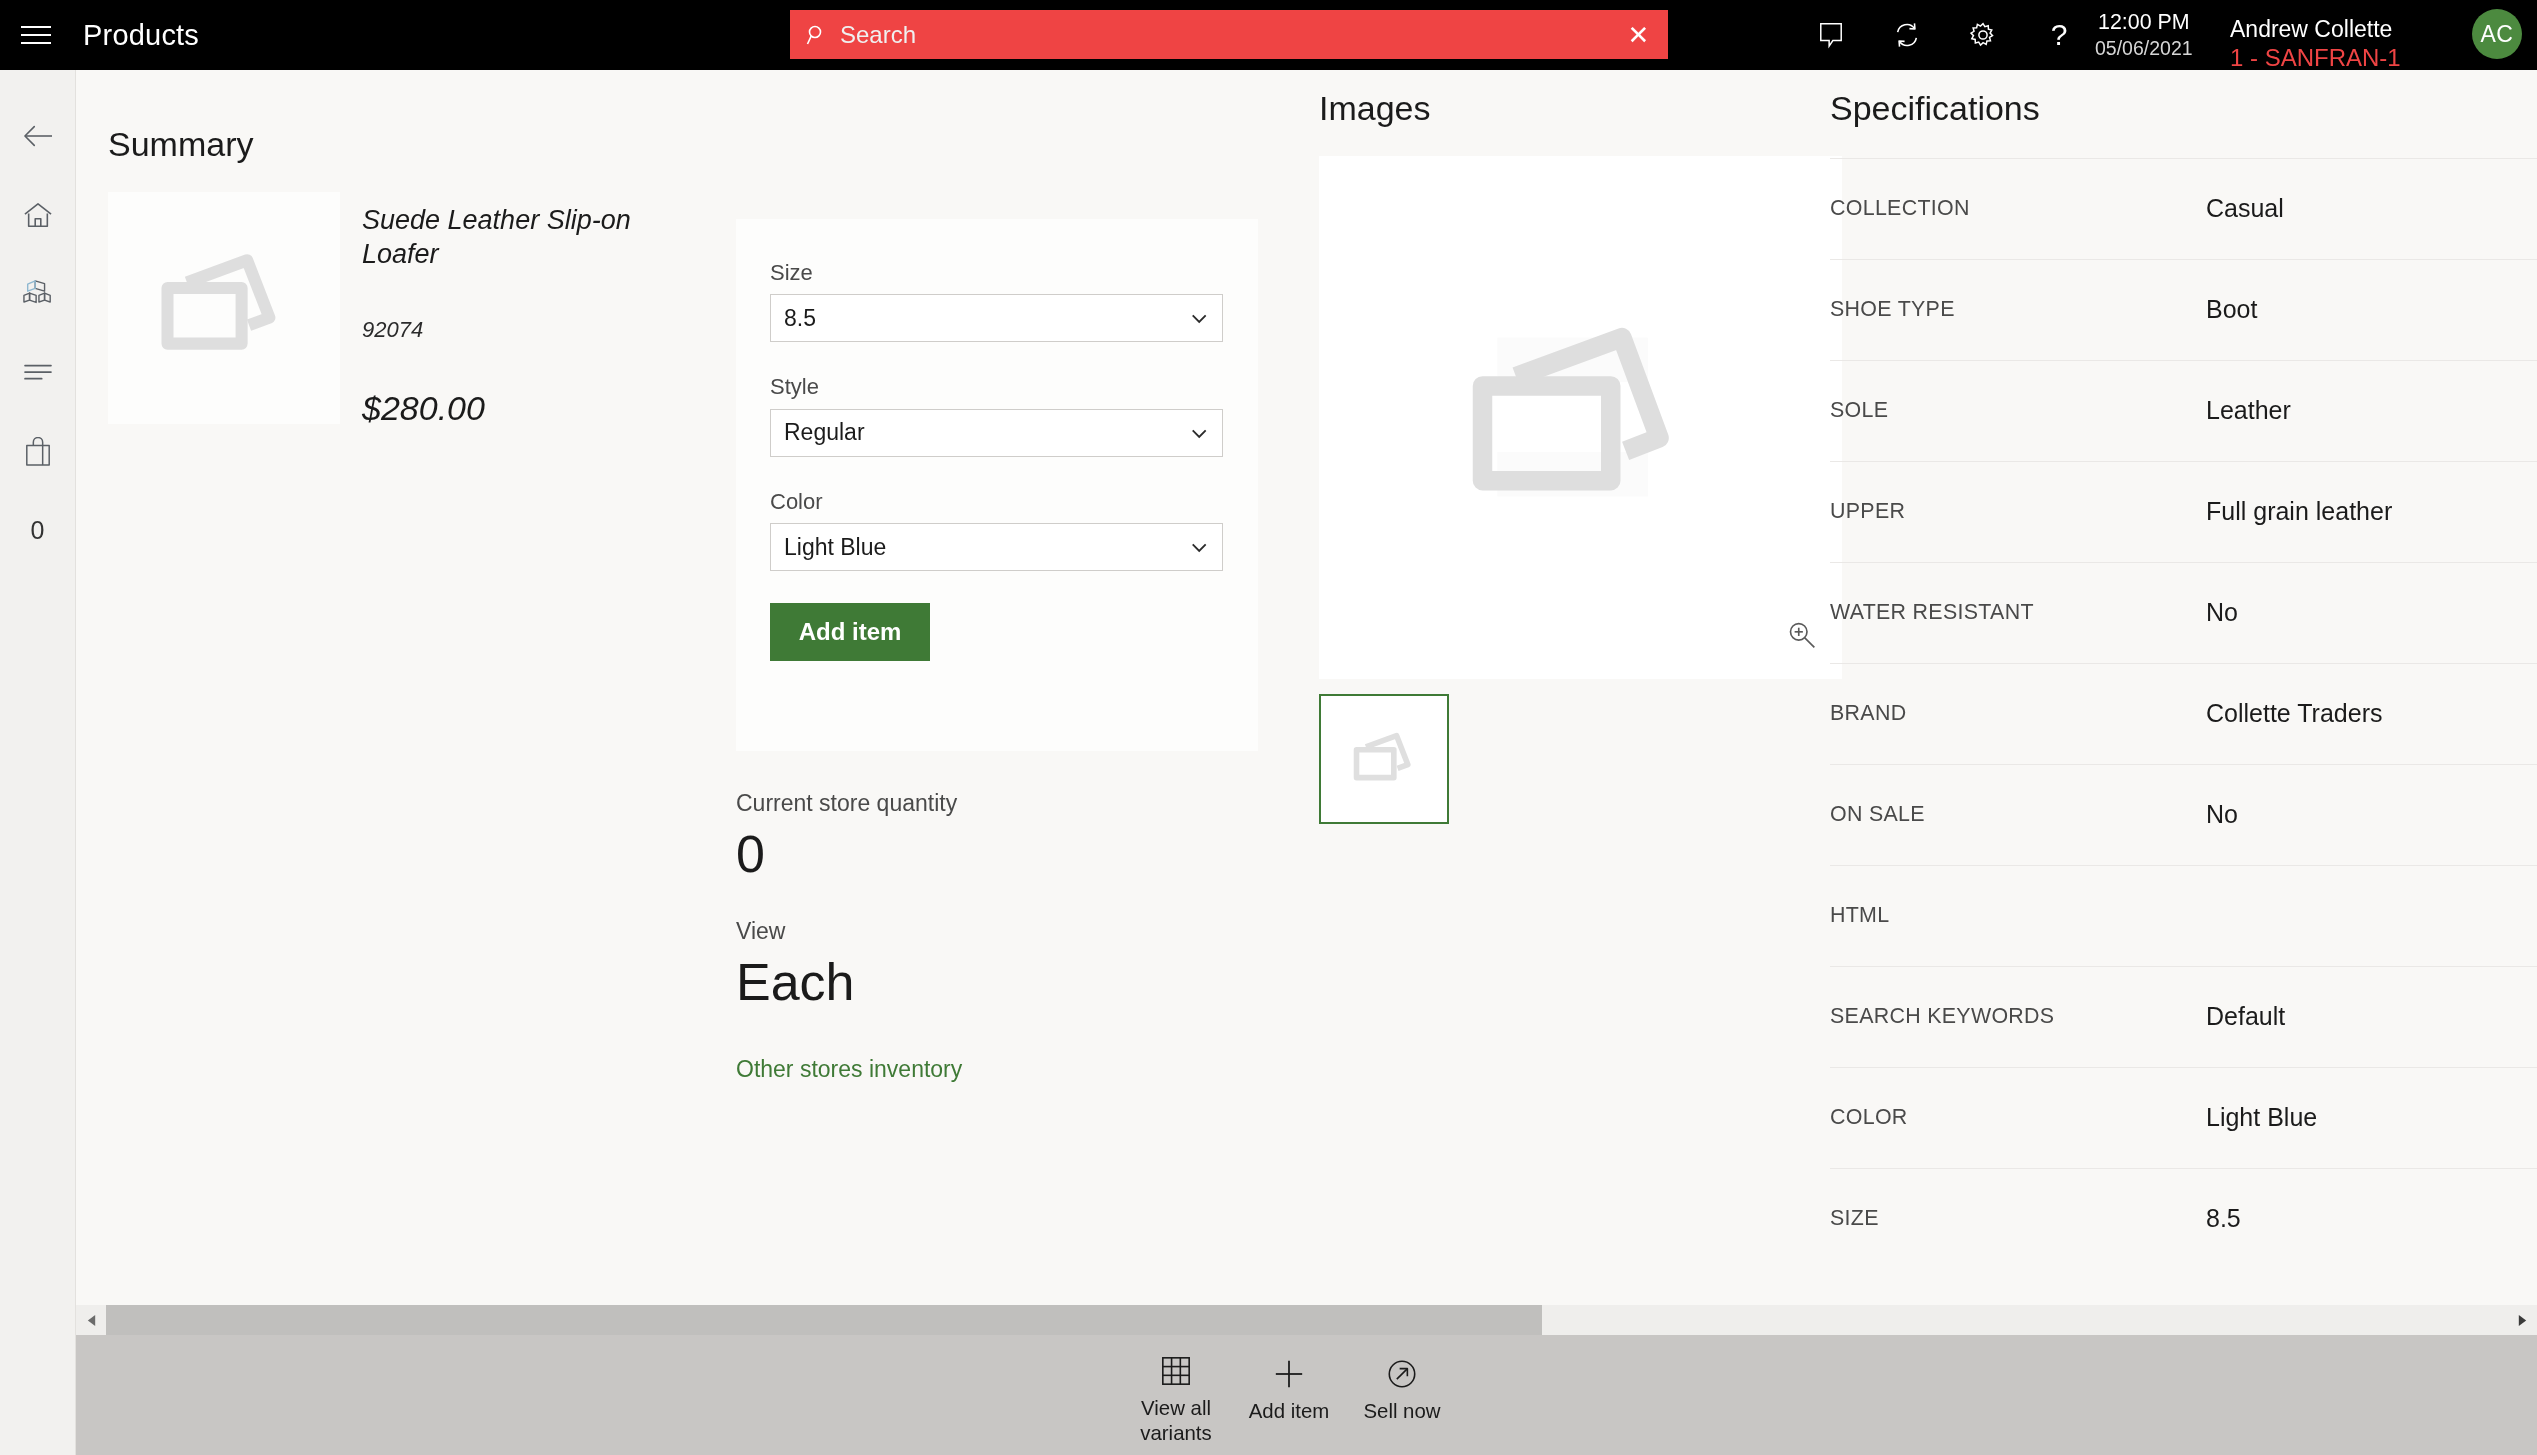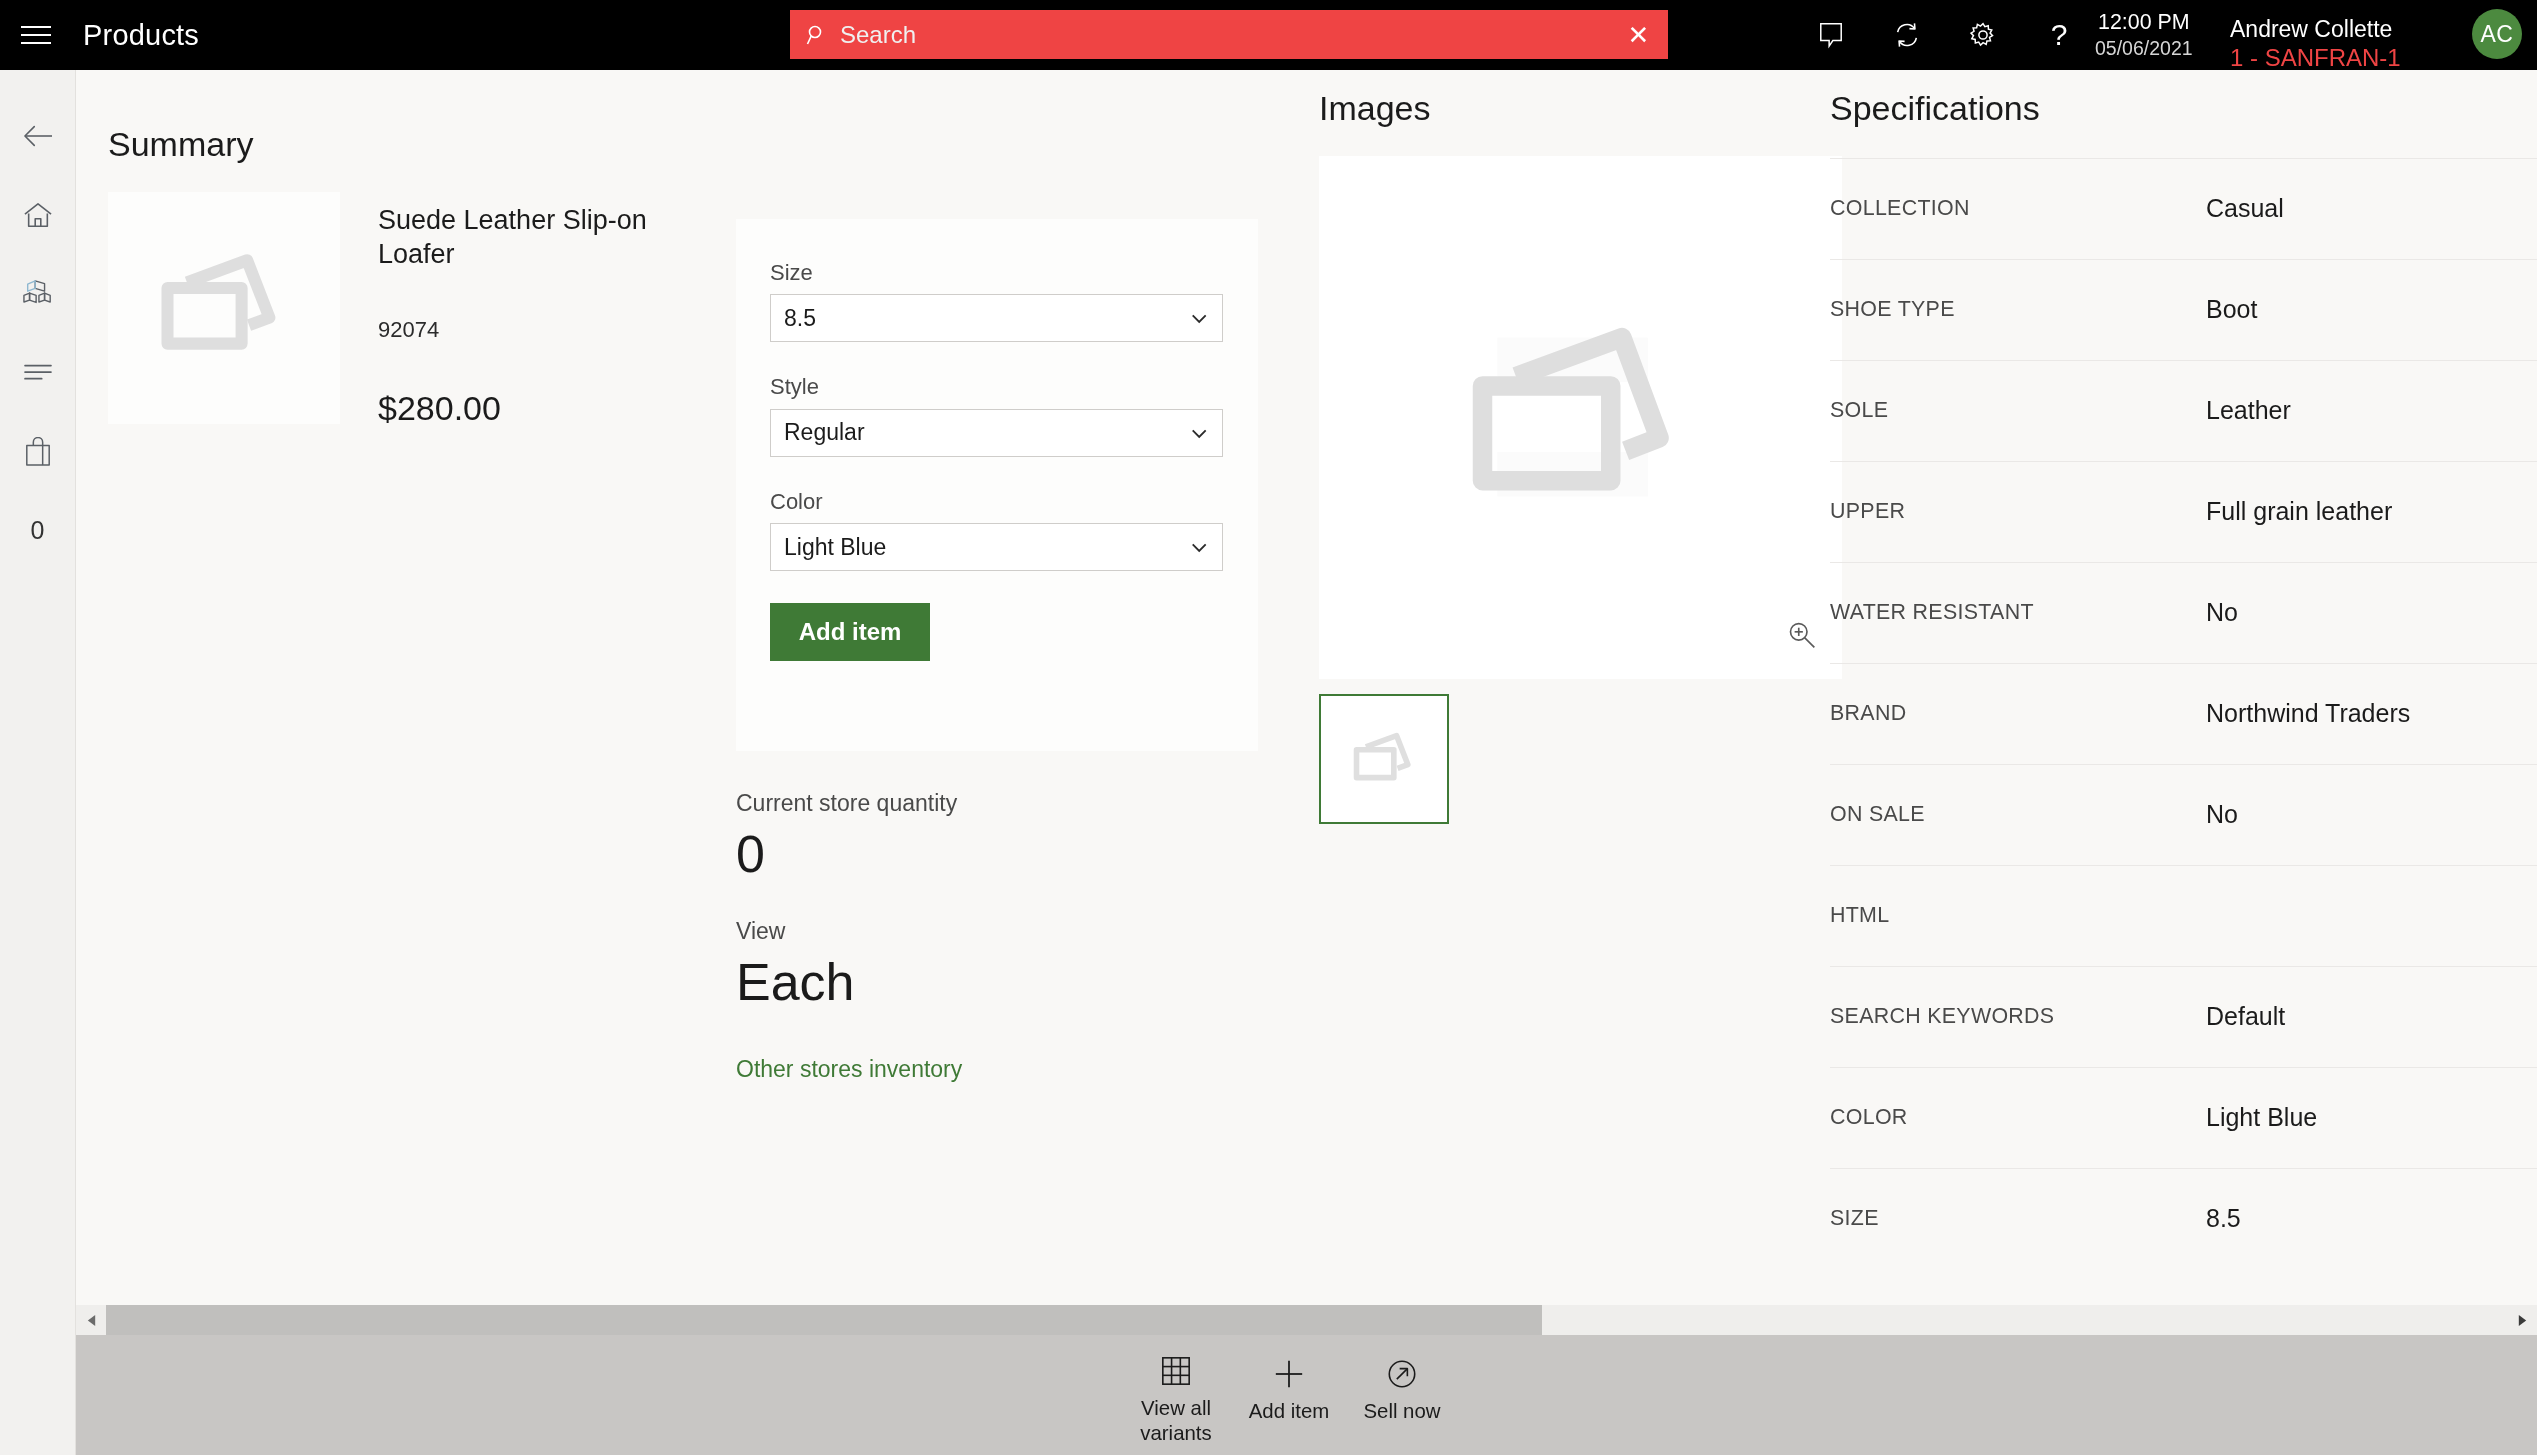--- a/index.html
+++ b/index.html
@@ -73,21 +73,21 @@
   
   #content {
     position: absolute; left: 76px; top: 70px; width: 2461px; height: 1236px;
     background: #F9F8F6;
   }
   .section-title { font-size: 34px; font-weight: 300; color: #1b1b1b; }
 
   
   #summary { position: absolute; left: 32px; top: 18.6px; width: 576px; }
   #summary .section-title { margin-bottom: 28px; margin-top: 36px; }
-  #prod-row { display: flex; gap: 38px; }
+  #prod-row { display: flex; gap: 22px; font-style: italic; }
   #prod-thumb {
     width: 232px; height: 232px; background: #FDFDFC;
     display: flex; align-items: center; justify-content: center;
   }
   #prod-info { padding-top: 11px; width: 279px; }
   #prod-name { font-size: 27px; font-weight: 300; line-height: 1.28; color: #1b1b1b; }
   #prod-sku { font-size: 22px; color: #2b2b2b; margin-top: 45px; }
   #prod-price { font-size: 34px; font-weight: 300; color: #1b1b1b; margin-top: 46px; }
 
   
@@ -388,21 +388,21 @@
         <div class="spec-row">
           <div class="spec-key">UPPER</div>
           <div class="spec-val">Full grain leather</div>
         </div>
         <div class="spec-row">
           <div class="spec-key">WATER RESISTANT</div>
           <div class="spec-val">No</div>
         </div>
         <div class="spec-row">
           <div class="spec-key">BRAND</div>
-          <div class="spec-val">Northwind Traders</div>
+          <div class="spec-val">Collette Traders</div>
         </div>
         <div class="spec-row">
           <div class="spec-key">ON SALE</div>
           <div class="spec-val">No</div>
         </div>
         <div class="spec-row">
           <div class="spec-key">HTML</div>
           <div class="spec-val"></div>
         </div>
         <div class="spec-row">

